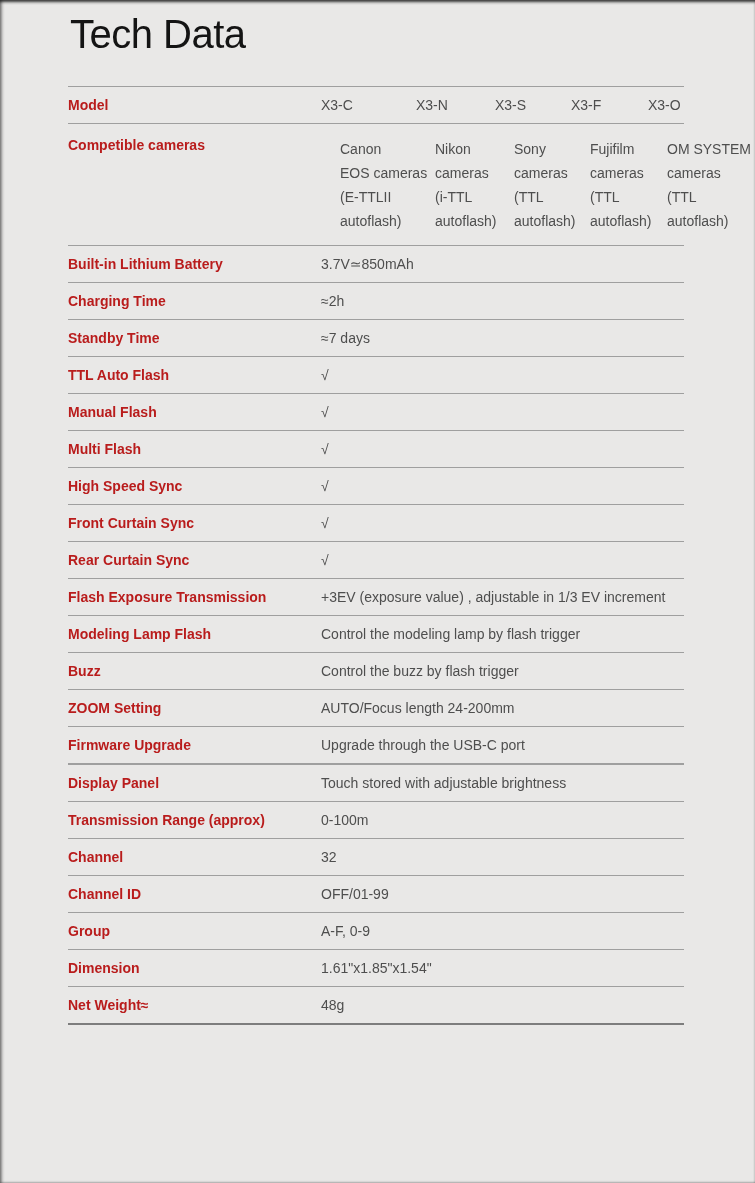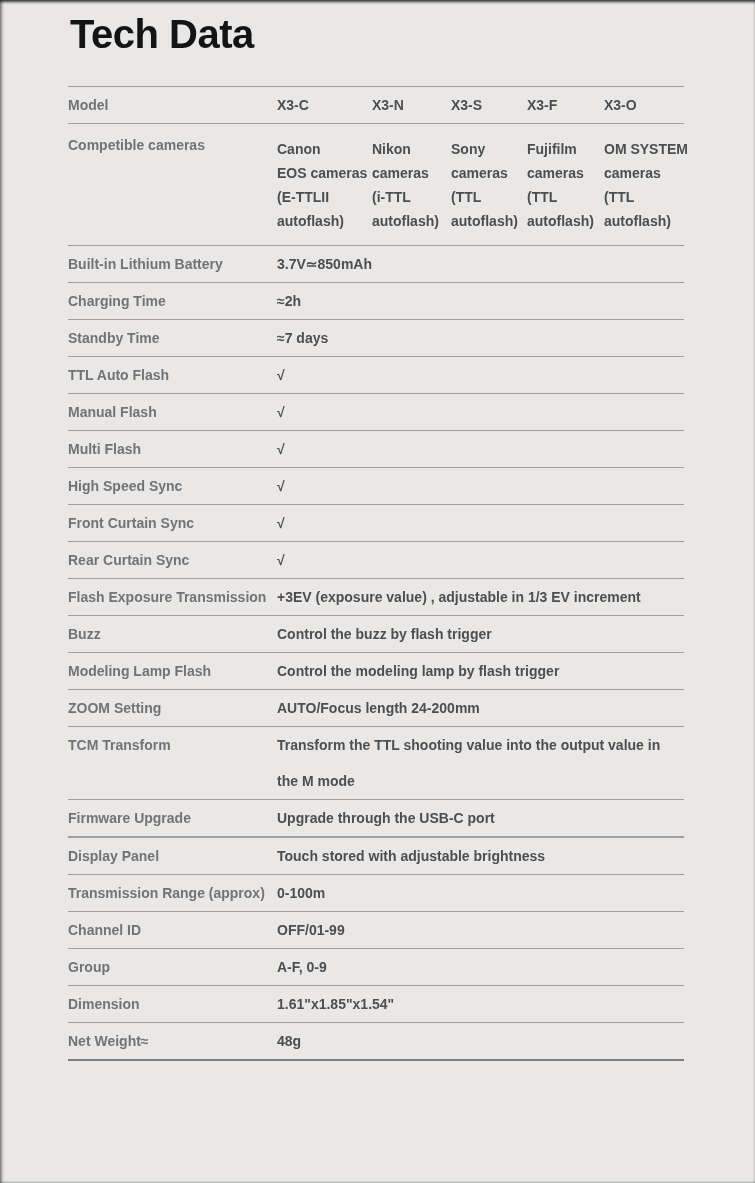--- a/index.html
+++ b/index.html
@@ -14,39 +14,39 @@
     position: absolute; inset: 0; pointer-events: none; z-index: 5;
     box-shadow:
       inset 0 3px 3px -1px rgba(25,25,25,0.85),
       inset 3px 0 3px -1px rgba(25,25,25,0.45),
       inset 0 -2px 2px -1px rgba(90,90,90,0.35);
   }
   .content { margin: 0 71px 0 68px; width: 616px; }
   .page-title {
     margin: 12px 0 0 2px;
     font-size: 40px; line-height: 44px;
-    font-weight: 700; letter-spacing: -0.5px;
+    font-weight: 400; letter-spacing: -0.5px;
     color: #141414;
   }
   .spec-table { margin-top: 30px; border-top: 1px solid #9f9f9f; }
   .trow {
     display: grid;
     grid-template-columns: 209px 1fr;
     border-bottom: 1px solid #9f9f9f;
     padding: 10px 0;
     font-size: 14px; line-height: 16px;
   }
   .trow:last-child { border-bottom: 2px solid #7d7d7d; }
-  .label { font-weight: 600; color: #737373; }
-  .value { font-weight: 700; color: #4e4e4e; }
+  .label { font-weight: 600; color: #b91c1c; }
+  .value { font-weight: 400; color: #4e4e4e; margin-left: 44px; }
   .cols5 {
     display: grid;
     grid-template-columns: 95px 79px 76px 77px 1fr;
   }
-  .trow.cameras { padding: 13px 0 12px; }
+  .trow.cameras { padding: 13px 0 12px; gap: 19px; }
   .trow.cameras .value { line-height: 24px; white-space: pre; }
   .trow.multi { padding: 0; line-height: 36px; }
   .trow.multi .value { white-space: pre; }
 </style>
 </head>
 <body>
 
 <div class="vignette"></div>
 
 <div class="content">
@@ -125,49 +125,48 @@
     </div>
     <div class="trow">
       <div class="label">Rear Curtain Sync</div>
       <div class="value">√</div>
     </div>
     <div class="trow">
       <div class="label">Flash Exposure Transmission</div>
       <div class="value">+3EV (exposure value) , adjustable in 1/3 EV increment</div>
     </div>
     <div class="trow">
+      <div class="label">Modeling Lamp Flash</div>
+      <div class="value">Control the modeling lamp by flash trigger</div>
+    </div>
+    <div class="trow">
       <div class="label">Buzz</div>
       <div class="value">Control the buzz by flash trigger</div>
     </div>
     <div class="trow">
-      <div class="label">Modeling Lamp Flash</div>
-      <div class="value">Control the modeling lamp by flash trigger</div>
-    </div>
-    <div class="trow">
       <div class="label">ZOOM Setting</div>
       <div class="value">AUTO/Focus length 24-200mm</div>
-    </div>
-    <div class="trow multi">
-      <div class="label">TCM Transform</div>
-      <div class="value">Transform the TTL shooting value into the output value in
-the M mode</div>
     </div>
     <div class="trow">
       <div class="label">Firmware Upgrade</div>
       <div class="value">Upgrade through the USB-C port</div>
     </div>
     <div class="trow multi">
     </div>
     <div class="trow">
       <div class="label">Display Panel</div>
       <div class="value">Touch stored with adjustable brightness</div>
     </div>
     <div class="trow">
       <div class="label">Transmission Range (approx)</div>
       <div class="value">0-100m</div>
+    </div>
+    <div class="trow">
+      <div class="label">Channel</div>
+      <div class="value">32</div>
     </div>
     <div class="trow">
       <div class="label">Channel ID</div>
       <div class="value">OFF/01-99</div>
     </div>
     <div class="trow">
       <div class="label">Group</div>
       <div class="value">A-F, 0-9</div>
     </div>
     <div class="trow">

